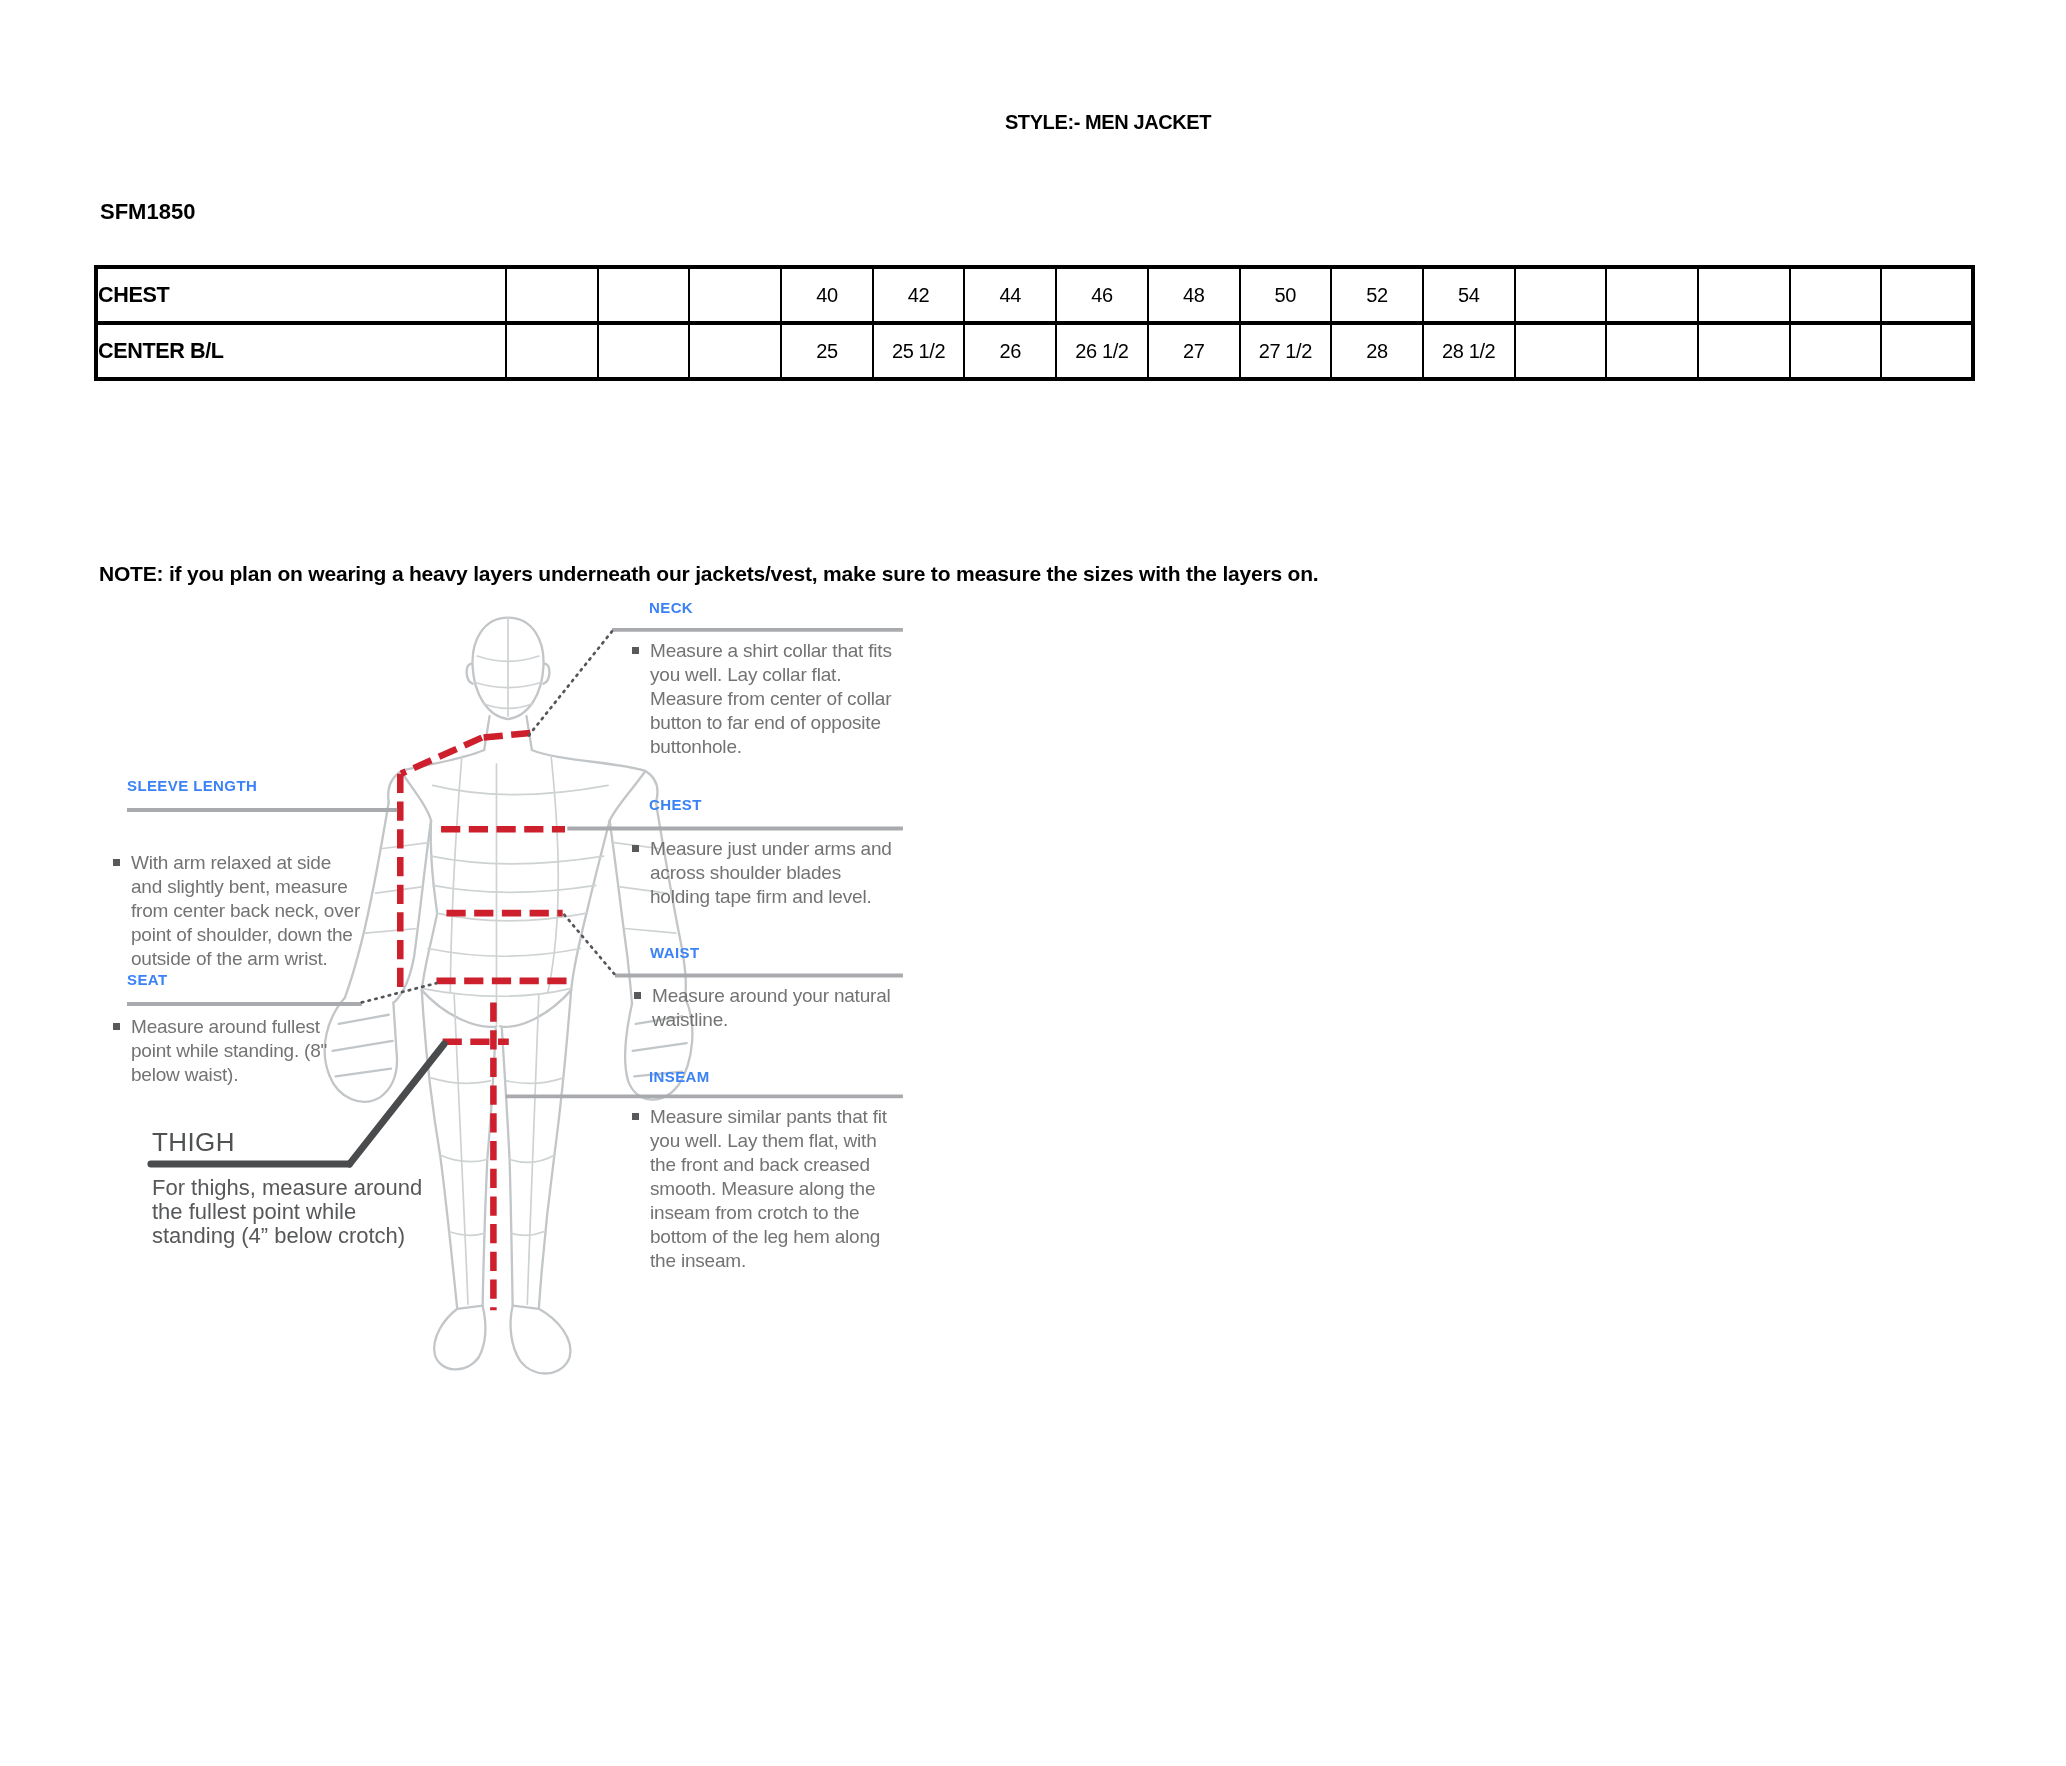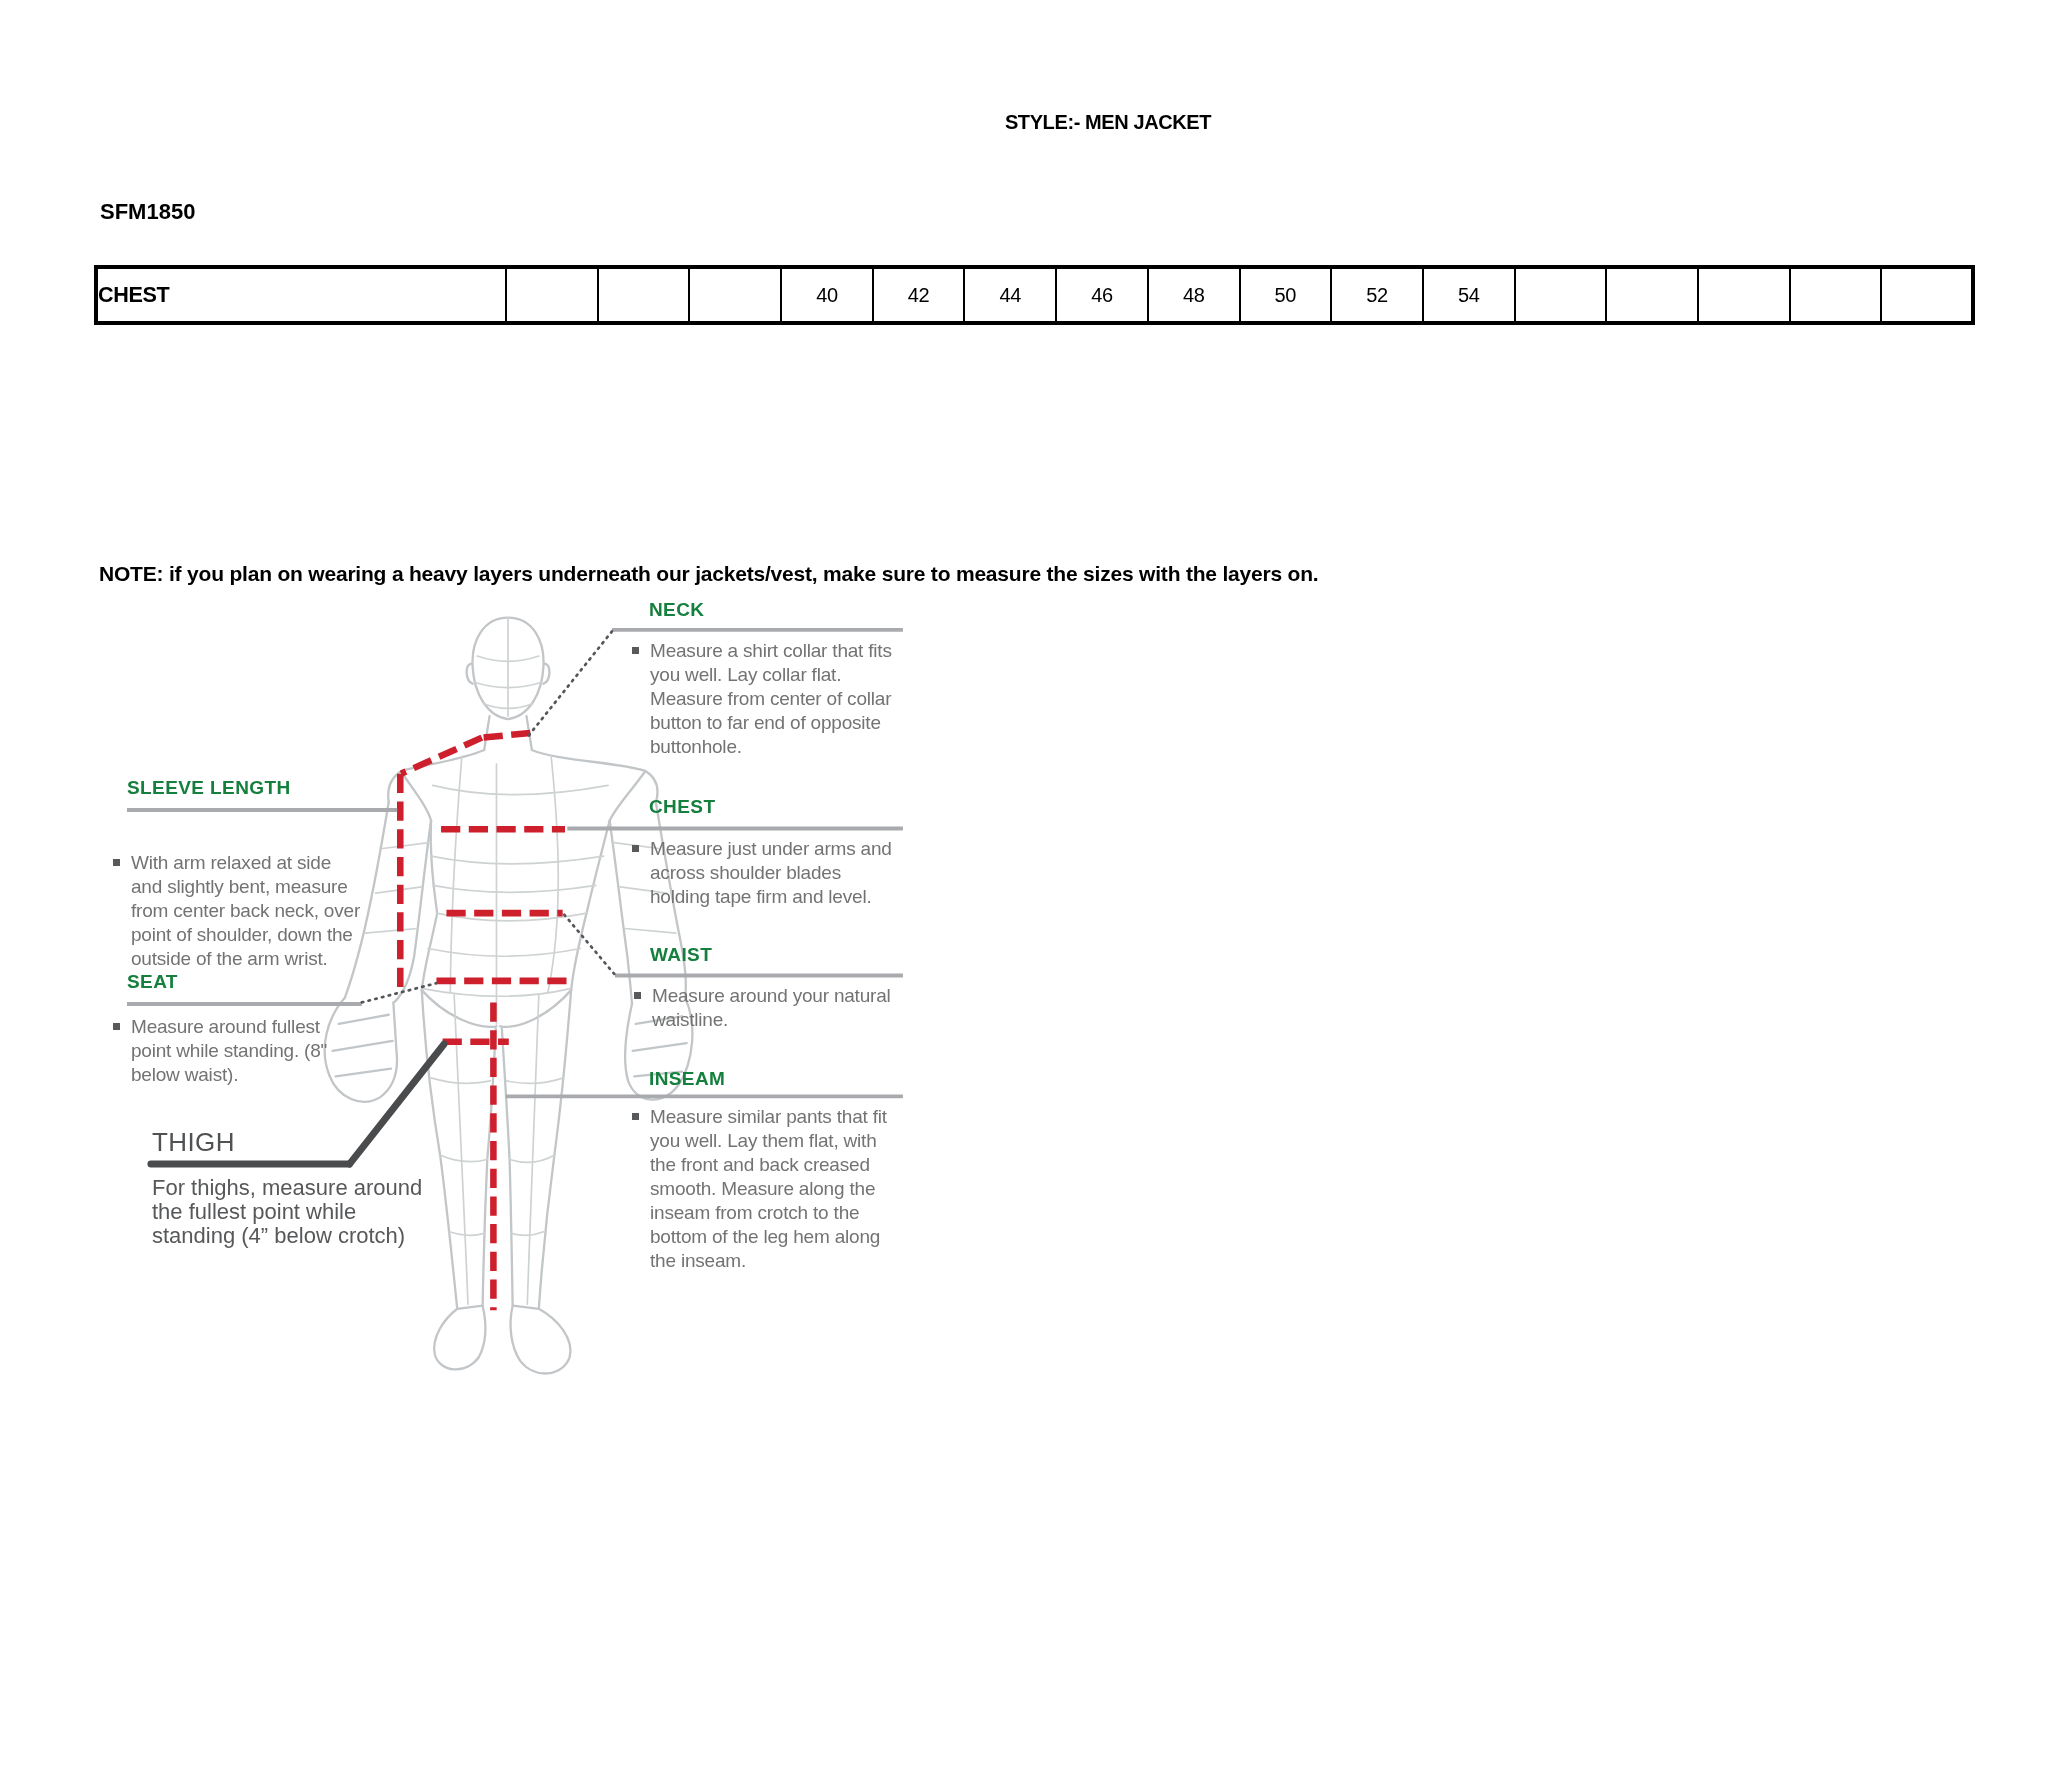--- a/index.html
+++ b/index.html
@@ -24,21 +24,21 @@
     border-top:4.6px solid #000;border-bottom:4.6px solid #000;
     padding:0;overflow:hidden;white-space:nowrap;}
   td.rowlabel{font-weight:bold;font-size:21.6px;text-align:left;padding-left:4.6px;letter-spacing:-0.4px;}
   td.sizehead{font-weight:bold;font-size:21px;text-align:center;}
   td.val{font-size:20px;text-align:center;font-weight:normal;letter-spacing:-0.4px;}
   tr.hrow td{height:37px;}
   tr.drow td{height:52px;}
 
   
   .guide-svg{left:0;top:0;z-index:0;}
-  .sec-title{font-size:19px;font-weight:bold;color:#15803d;letter-spacing:0.4px;z-index:2;}
+  .sec-title{font-size:15px;font-weight:bold;color:#3b82f6;letter-spacing:0.4px;z-index:2;}
   .sec-title.big{font-size:26px;font-weight:normal;color:#4f5153;}
   .desc{font-size:19px;color:#737373;line-height:24px;z-index:2;letter-spacing:-0.2px;}
   .desc.bulleted::before{content:"";position:absolute;left:-18.5px;top:7.7px;width:7px;height:7px;background:#58595b;}
   .thigh-text{font-size:22px;color:#57585a;line-height:24px;z-index:2;}
 </style>
 </head>
 <body>
 
 <div class="abs doc-title">STYLE:- MEN JACKET</div>
 <div class="abs style-code">SFM1850</div>
@@ -55,20 +55,39 @@
       <td class="val"></td>
       <td class="val"></td>
       <td class="val">40</td>
       <td class="val">42</td>
       <td class="val">44</td>
       <td class="val">46</td>
       <td class="val">48</td>
       <td class="val">50</td>
       <td class="val">52</td>
       <td class="val">54</td>
+      <td class="val"></td>
+      <td class="val"></td>
+      <td class="val"></td>
+      <td class="val"></td>
+      <td class="val"></td>
+    </tr>
+    <tr class="drow">
+      <td class="rowlabel">CENTER B/L</td>
+      <td class="val"></td>
+      <td class="val"></td>
+      <td class="val"></td>
+      <td class="val">25</td>
+      <td class="val">25 1/2</td>
+      <td class="val">26</td>
+      <td class="val">26 1/2</td>
+      <td class="val">27</td>
+      <td class="val">27 1/2</td>
+      <td class="val">28</td>
+      <td class="val">28 1/2</td>
       <td class="val"></td>
       <td class="val"></td>
       <td class="val"></td>
       <td class="val"></td>
       <td class="val"></td>
     </tr>
   </tbody>
     </table>
 </div>
 

